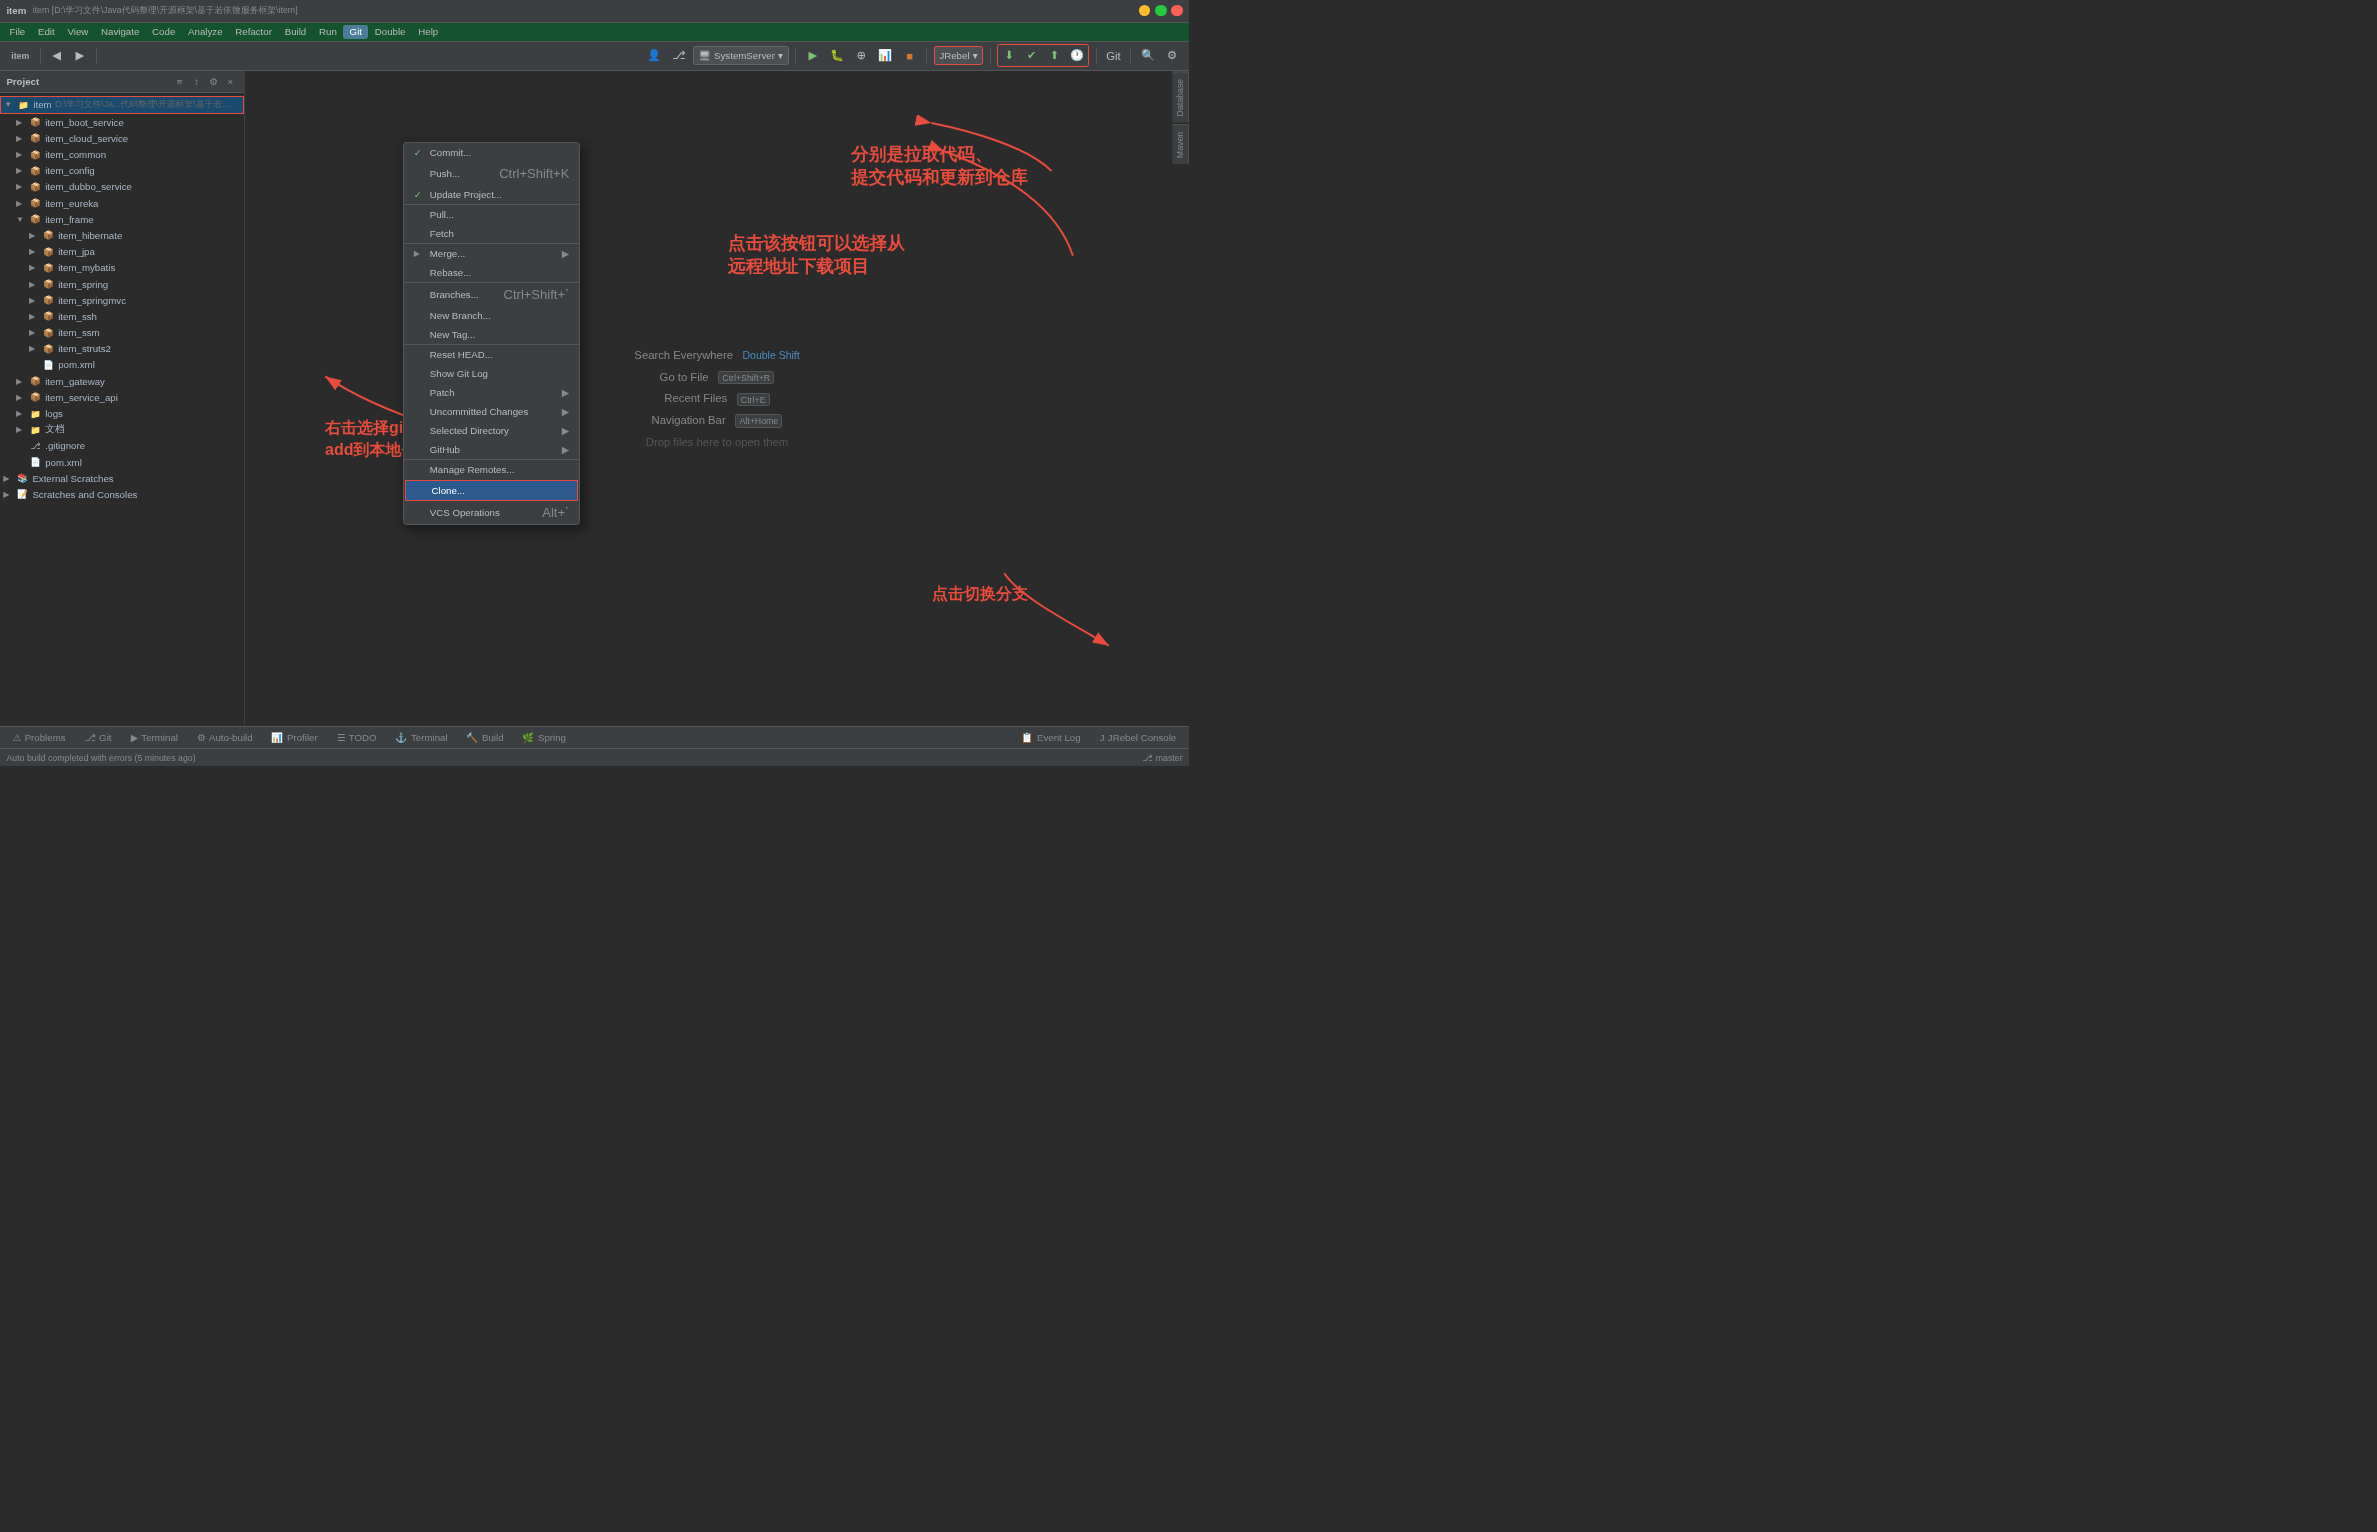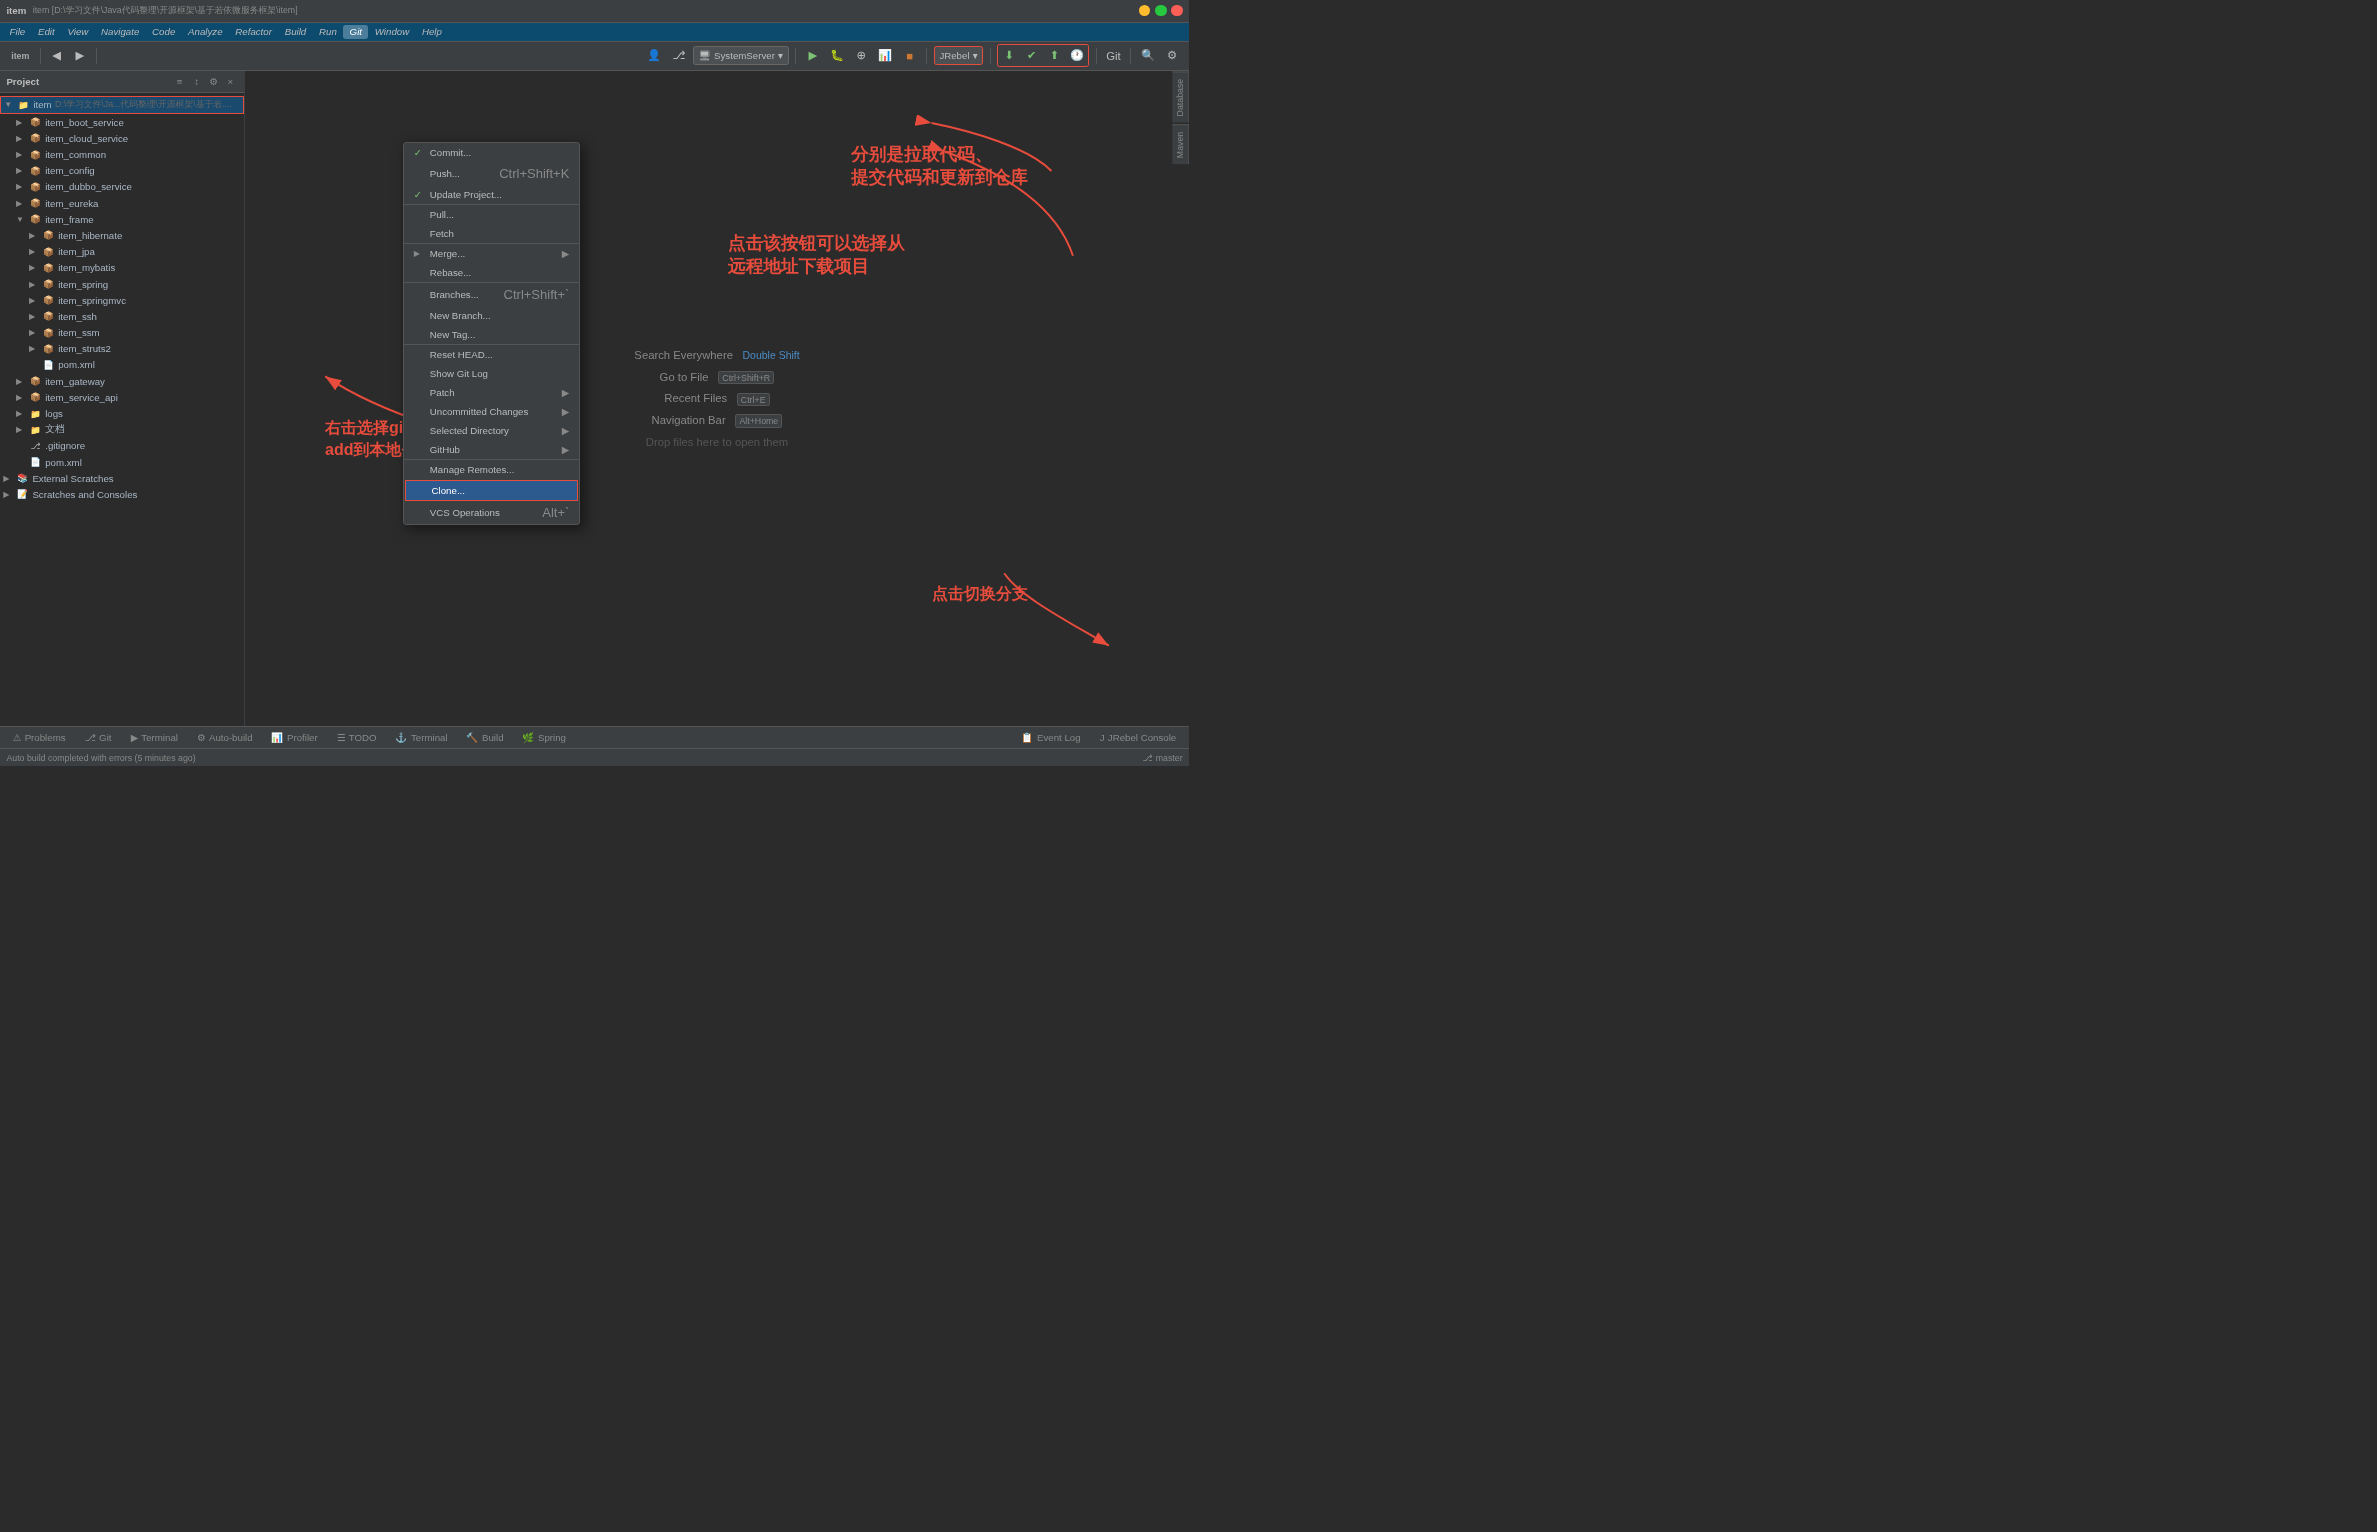--- a/index.html
+++ b/index.html
@@ -26,27 +26,26 @@
     }
     .titlebar-left { display: flex; align-items: center; gap: 6.4px; }
     .titlebar-controls { display: flex; gap: 4.8px; }
     .titlebar-btn { width: 11.3px; height: 11.3px; border-radius: 50%; cursor: pointer; }
     .titlebar-btn.close { background: #ff5f56; }
     .titlebar-btn.min { background: #ffbd2e; }
     .titlebar-btn.max { background: #27c93f; }
 
     
     .menubar {
-      background: #0c4a6e;
+      background: #14532d;
       height: 19.3px;
       display: flex;
       align-items: center;
       border-bottom: 0.8px solid #555;
       padding: 0 3.2px;
-      font-style: italic;
     }
     .menubar-item {
       padding: 1.6px 6.4px;
       font-size: 9.7px;
       color: #bbb;
       cursor: pointer;
       border-radius: 2.4px;
     }
     .menubar-item.active { background: #4c7d9a; color: #fff; }
 
@@ -300,21 +299,21 @@
   <div class="menubar-item">File</div>
   <div class="menubar-item">Edit</div>
   <div class="menubar-item">View</div>
   <div class="menubar-item">Navigate</div>
   <div class="menubar-item">Code</div>
   <div class="menubar-item">Analyze</div>
   <div class="menubar-item">Refactor</div>
   <div class="menubar-item">Build</div>
   <div class="menubar-item">Run</div>
   <div class="menubar-item active">Git</div>
-  <div class="menubar-item">Window</div>
+  <div class="menubar-item">Double</div>
   <div class="menubar-item">Help</div>
 </div>
 
 <div class="toolbar">
   <div class="toolbar-section">
     <span class="toolbar-logo">item</span>
     <div class="toolbar-sep"></div>
     <button class="toolbar-btn" title="Back">◀</button>
     <button class="toolbar-btn" title="Forward">▶</button>
     <div class="toolbar-sep"></div>

